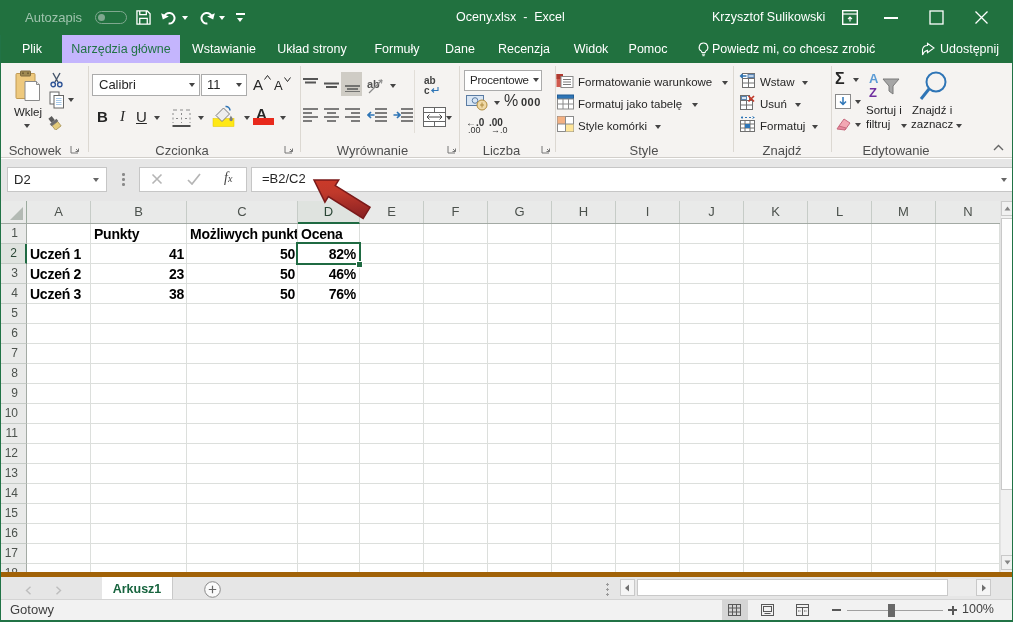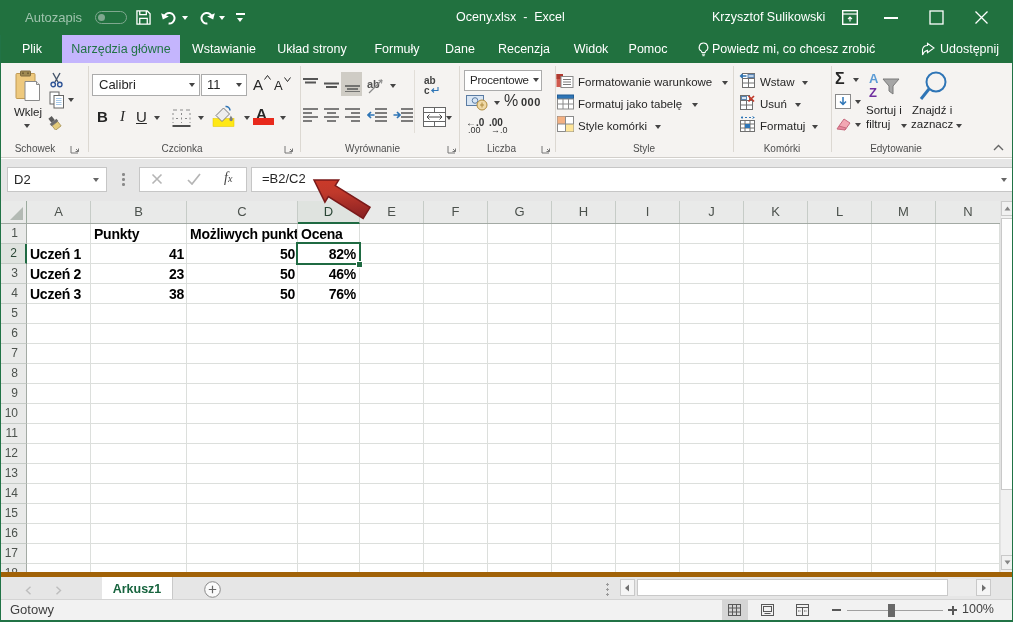--- a/index.html
+++ b/index.html
@@ -9,21 +9,21 @@
   
   #title { left:0; top:0; width:1013px; height:35px; background:#21713f; }
   .wt { color:#fff; font-size:13px; }
   
   #tabs { left:0; top:35px; width:1013px; height:28px; background:#21713f; }
   .tab { position:absolute; top:0; height:28px; line-height:28px; color:#fff; font-size:12.5px; text-align:center; }
   #seltab { position:absolute; left:62px; top:0; width:118px; height:28px; background:#c4b5fd; color:#217346; font-size:12.5px; text-align:center; line-height:28px; }
   
   #ribbon { left:0; top:63px; width:1013px; height:95px; background:#f5f3f1; border-bottom:1px solid #d2cfcb; }
   .gsep { position:absolute; top:3px; width:1px; height:86px; background:#dcd8d2; }
-  .glabel { position:absolute; top:80px; height:14px; font-size:10px; color:#4e4e4e; text-align:center; }
+  .glabel { position:absolute; top:80px; height:14px; font-size:13px; color:#4e4e4e; text-align:center; }
   .launch { position:absolute; top:82px; width:10px; height:10px; }
   .combo { position:absolute; background:#fff; border:1px solid #ababab; font-size:13px; color:#262626; }
   .dd { position:absolute; width:0; height:0; border-left:3.5px solid transparent; border-right:3.5px solid transparent; border-top:4px solid #444; }
   .rtxt { position:absolute; font-size:11.5px; color:#262626; white-space:nowrap; }
   
   #fbar { left:0; top:159px; width:1013px; height:42px; background:#e6e6e6;padding-left:17px; }
   
   #colhdr { left:0; top:201px; width:1000px; height:23px; background:#e9eae9; border-bottom:1px solid #a3aaa4; }
   .ch { position:absolute; top:0; height:22px; line-height:22px; text-align:center; font-size:13px; color:#4c524d; border-right:1px solid #c6ccc7; }
   #grid { left:0; top:224px; width:1000px; height:348px; background:#fff; }
@@ -289,21 +289,21 @@
     <div class="dd" style="left:795px;top:40px;"></div>
     <svg class="abs" style="left:739px;top:53px;" width="17" height="16" viewBox="0 0 17 16">
       <path d="M2 1.5 h2 M6 1.5 h2 M10 1.5 h2 M14 1.5 h1.5" stroke="#2e75b6"></path>
       <path d="M3.5 0.5 L2 1.5 l1.5 1 M13.5 0.5 L15 1.5 l-1.5 1" stroke="#2e75b6" fill="none" stroke-width="0.9"></path>
       <rect x="1.5" y="4.5" width="14" height="11" fill="#fff" stroke="#707070"></rect>
       <path d="M1.5 8 h14 M1.5 12 h14 M6 4.5 v11 M11 4.5 v11" stroke="#707070"></path>
       <rect x="6" y="8" width="5" height="4" fill="#2e75b6"></rect>
     </svg>
     <div class="rtxt" style="left:760px;top:57px;">Formatuj</div>
     <div class="dd" style="left:812px;top:62px;"></div>
-    <div class="glabel" style="left:733px;width:98px;">Komórki</div>
+    <div class="glabel" style="left:733px;width:98px;">Znajdź</div>
 
     <div class="abs" style="left:835px;top:7px;font-size:16px;font-weight:bold;color:#262626;">Σ</div>
     <div class="dd" style="left:853px;top:15px;"></div>
     <svg class="abs" style="left:835px;top:31px;" width="16" height="15" viewBox="0 0 16 15">
       <rect x="0.5" y="0.5" width="15" height="14" fill="#fff" stroke="#8a8a8a"></rect>
       <path d="M8 3 v7 M5 7.5 l3 3 3-3" stroke="#2e75b6" stroke-width="1.5" fill="none"></path>
     </svg>
     <div class="dd" style="left:855px;top:37px;"></div>
     <svg class="abs" style="left:834px;top:54px;" width="17" height="14" viewBox="0 0 17 14">
       <path d="M5 9 L10 2 l6 4 -5 7 z" fill="#f2a7b3" stroke="#c76a7e"></path>

